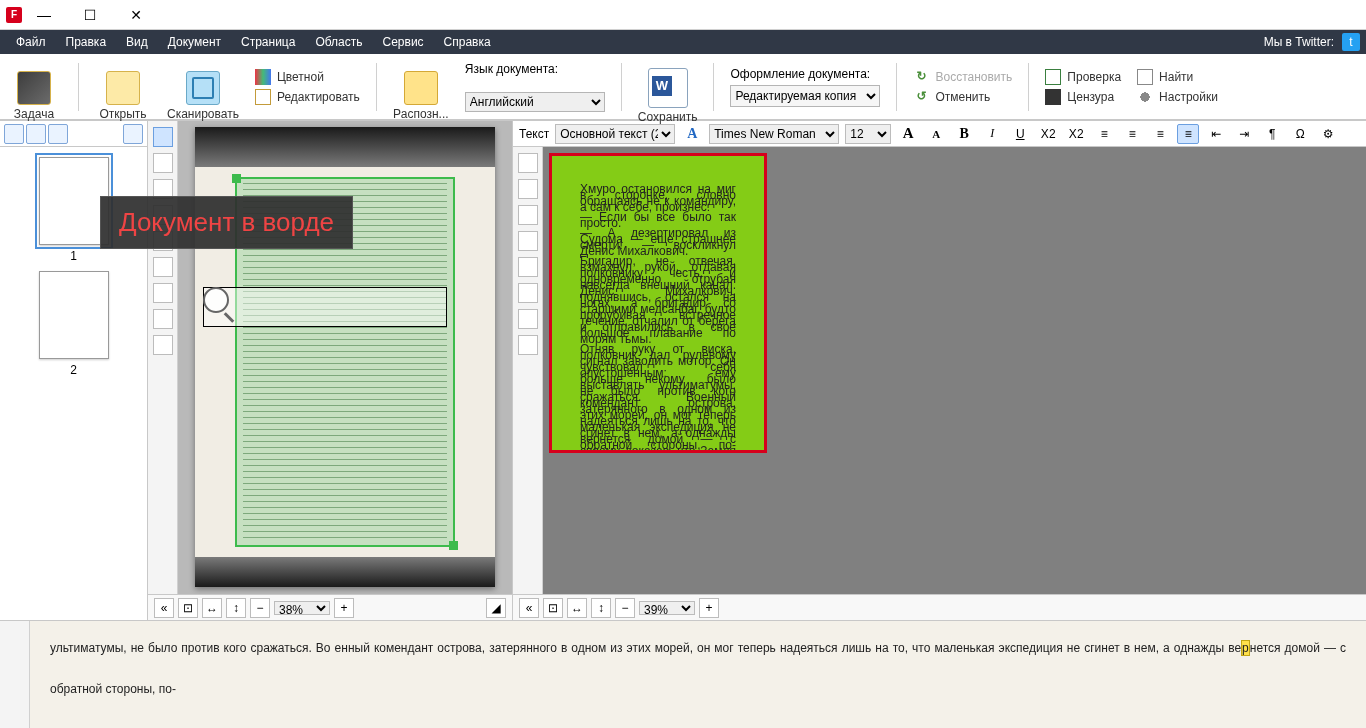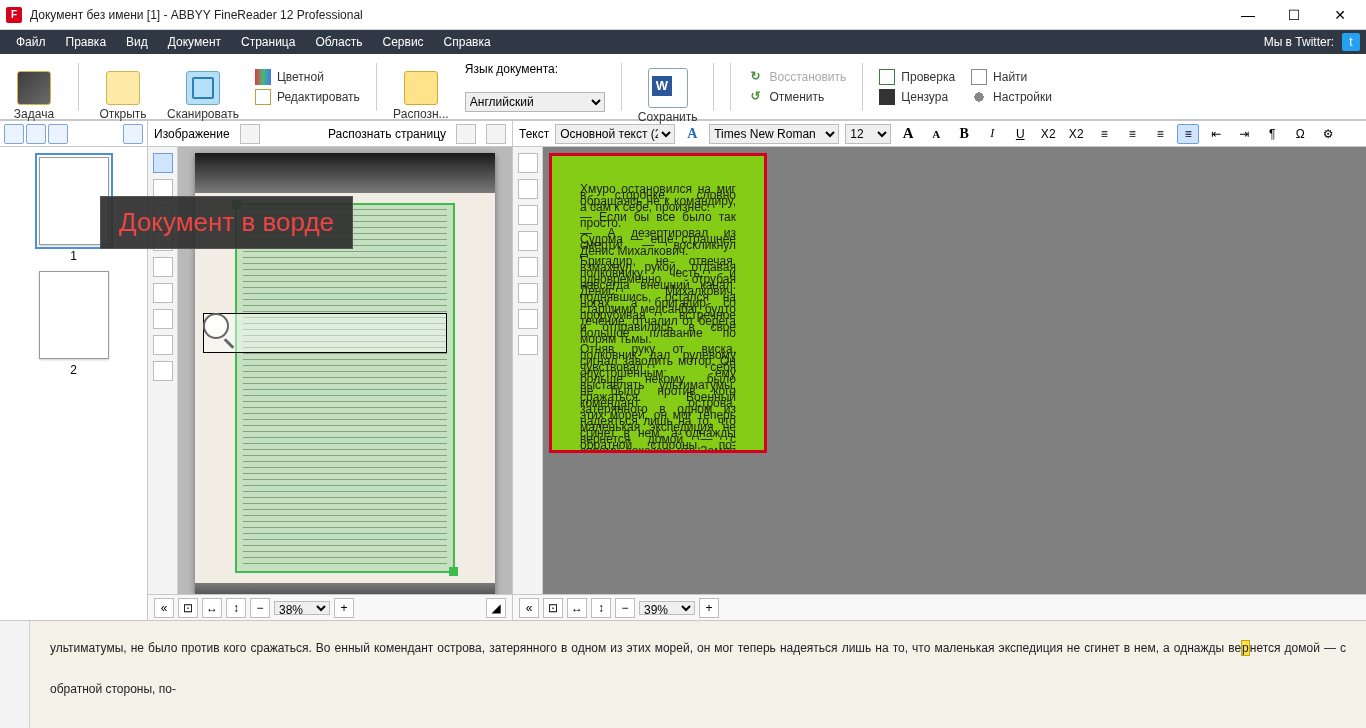--- a/index.html
+++ b/index.html
@@ -93,21 +93,20 @@
   
   .overlay{position:absolute;pointer-events:none;}
   .lbl-word{left:100px;top:196px;background:rgba(47,47,47,.93);color:#ef4444;font-size:26px;font-weight:500;padding:10px 18px;border:1px solid #555;}
   .arrow{position:absolute;pointer-events:none;}
 </style>
 </head>
 <body>
 
 <div class="titlebar">
   <div class="icon-app">F</div>
-  <div class="title">Документ без имени [1] - ABBYY FineReader 12 Professional</div>
   <div class="win-btns">
     <span>—</span>
     <span>☐</span>
     <span>✕</span>
   </div>
 </div>
 
 <div class="menubar">
   <div class="mi">Файл</div>
   <div class="mi">Правка</div>
@@ -154,20 +153,24 @@
   <div class="lang-block">
     <span>Язык документа:</span>
     <select><option>Английский</option></select>
   </div>
   <div class="sep"></div>
   <div class="rbtn">
     <div class="ricon word"></div>
     <div class="rlbl">Сохранить</div>
   </div>
   <div class="sep"></div>
+  <div class="fmt-block">
+    <span>Оформление документа:</span>
+    <select><option>Редактируемая копия</option></select>
+  </div>
   <div class="sep"></div>
   <div class="small-list">
     <div class="sitem" style="color:#aaa">
         <div class="sicon redo">↻</div>
         <span>Восстановить</span>
       </div>
     <div class="sitem">
         <div class="sicon undo">↺</div>
         <span>Отменить</span>
       </div>
@@ -211,28 +214,20 @@
           <div class="tlbl">1</div>
         </div>
       <div class="thumb">
           <div class="timg"></div>
           <div class="tlbl">2</div>
         </div>
     </div>
   </div>
 
   <div class="midpane">
-    <div class="phead">
-      <span>Изображение</span>
-      <div class="pbtn"></div>
-      <div style="flex:1"></div>
-      <span style="display:flex;align-items:center;gap:4px">Распознать страницу</span>
-      <div class="pbtn"></div>
-      <div class="pbtn"></div>
-    </div>
     <div class="pbody">
       <div class="vtools">
         <div class="vt sel"></div>
         <div class="vt"></div>
         <div class="vt"></div>
         <div class="vt"></div>
         <div class="vt"></div>
         <div class="vt"></div>
         <div class="vt"></div>
         <div class="vt"></div>

